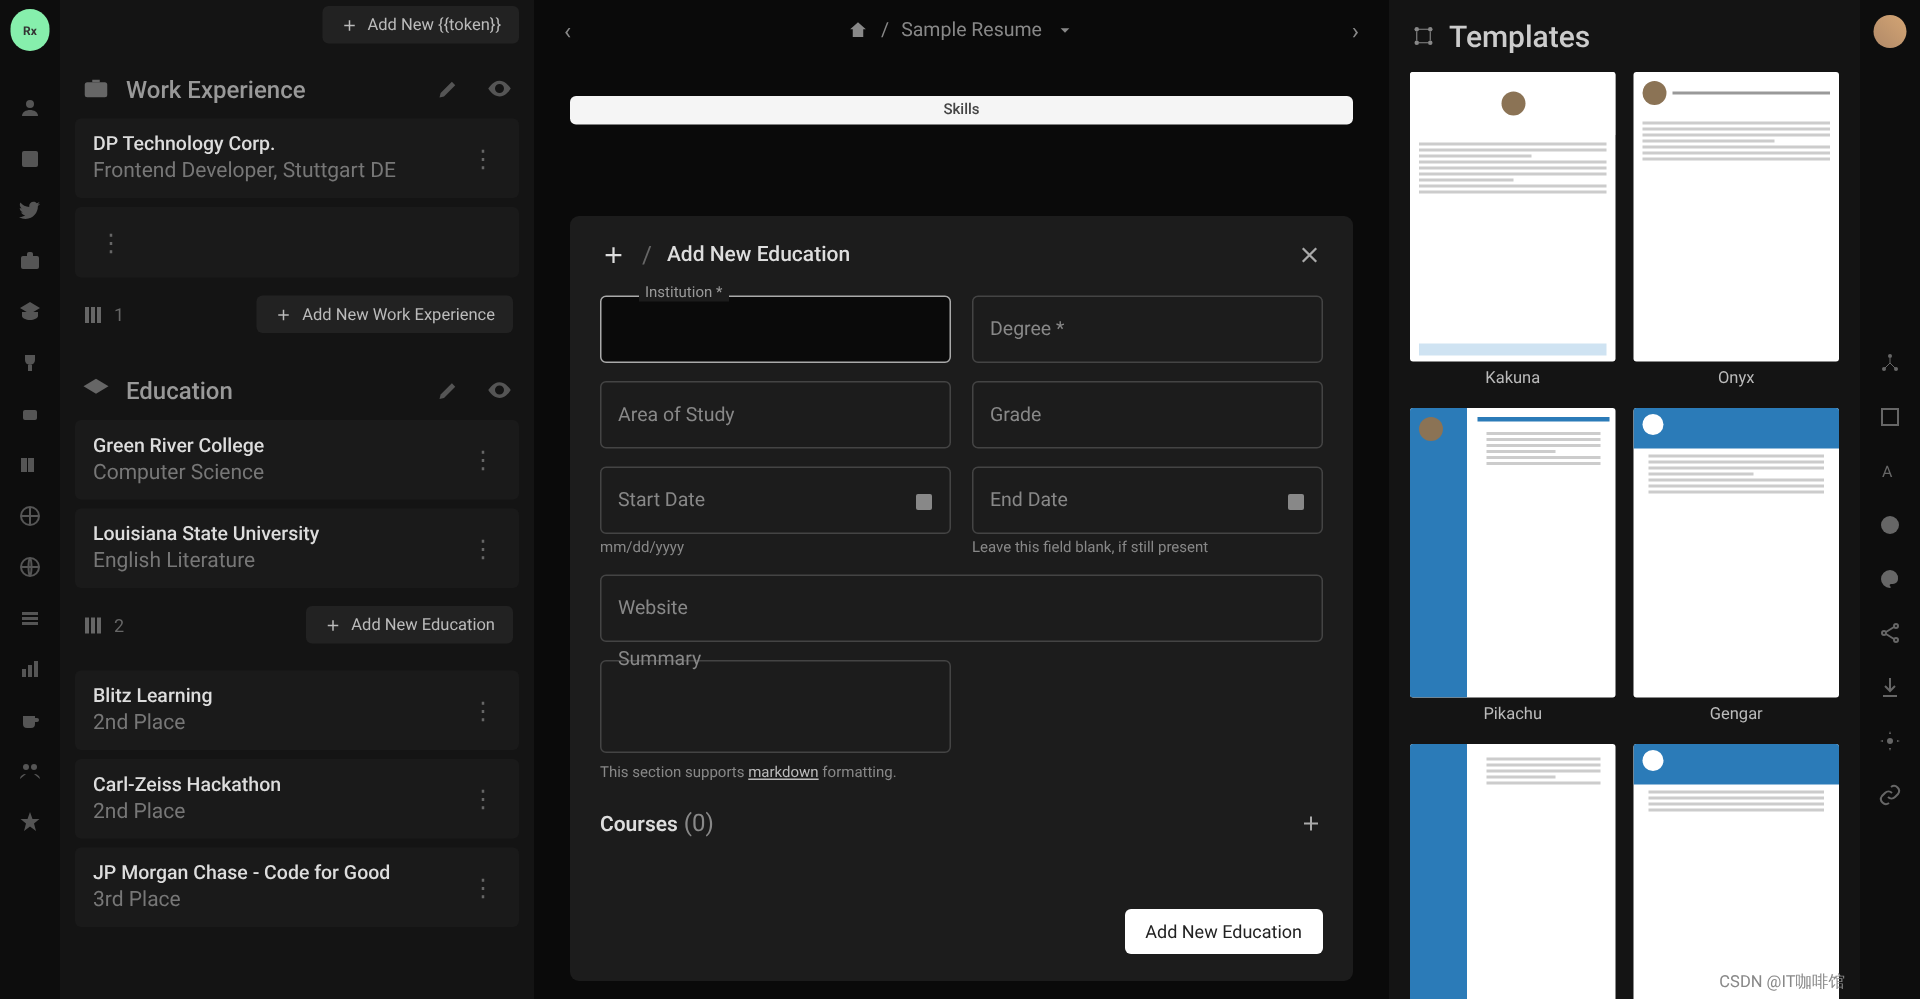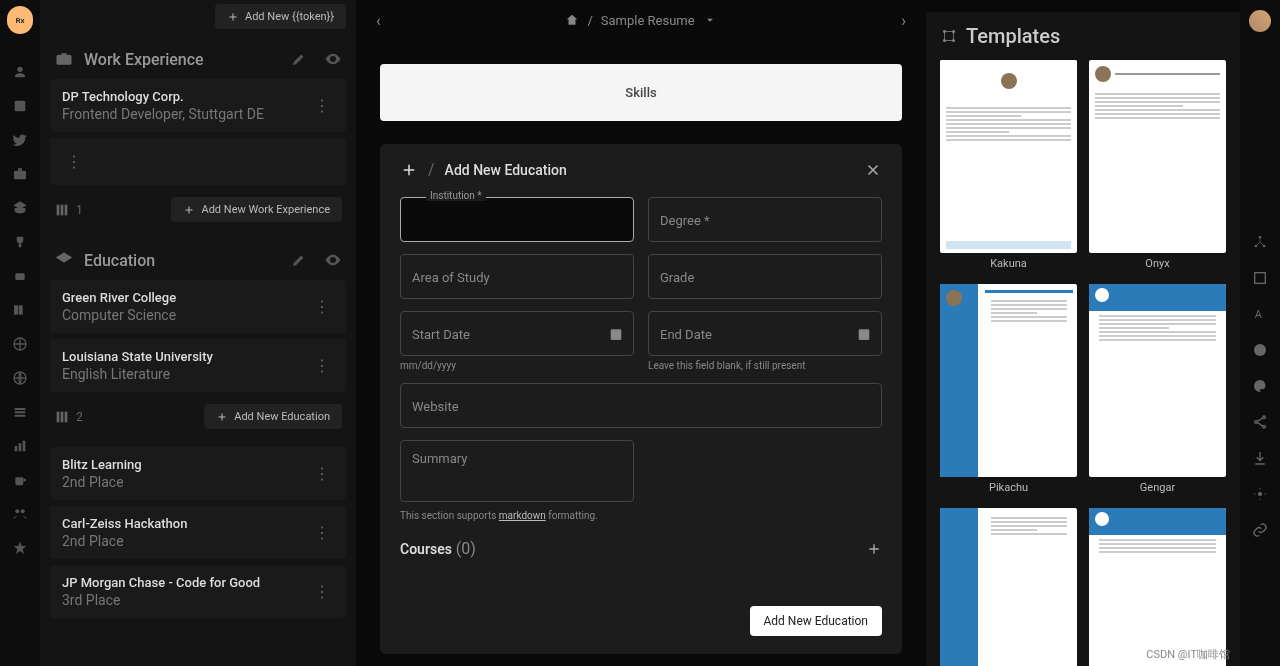--- a/index.html
+++ b/index.html
@@ -1,21 +1,21 @@
 <!DOCTYPE html>
 <html><head>
 <meta charset="utf-8">
 <style>
 * { margin: 0; padding: 0; box-sizing: border-box; font-family: -apple-system, BlinkMacSystemFont, "Segoe UI", Roboto, sans-serif; }
 body { background: #0a0a0a; color: #e0e0e0; width: 1280px; height: 666px; overflow: hidden; position: relative; }
 .app { display: flex; height: 100%; }
 
 
 .icon-rail { width: 40px; background: #0d0d0d; display: flex; flex-direction: column; align-items: center; padding-top: 6px; gap: 14px; }
-.icon-rail .logo { width: 26px; height: 28px; background: #fdba74; border-radius: 13px; display: flex; align-items: center; justify-content: center; font-size: 8px; color: #333; font-weight: bold; }
+.icon-rail .logo { width: 26px; height: 28px; background: #86efac; border-radius: 13px; display: flex; align-items: center; justify-content: center; font-size: 8px; color: #333; font-weight: bold; }
 .rail-icon { width: 20px; height: 20px; color: #555; display: flex; align-items: center; justify-content: center; cursor: pointer; }
 .rail-icon svg { width: 16px; height: 16px; }
 .rail-spacer { flex: 1; }
 
 
 .left-panel { width: 316px; background: #141414; padding: 0 10px 10px 10px; overflow-y: auto; }
 .panel-top-btn { display: flex; justify-content: flex-end; padding: 4px 0 10px 0; }
 .pill-btn { background: #222; border: none; color: #bbb; padding: 6px 12px; border-radius: 4px; font-size: 11px; display: flex; align-items: center; gap: 6px; cursor: pointer; }
 .pill-btn svg { width: 12px; height: 12px; }
 
@@ -36,21 +36,21 @@
 
 
 .center { flex: 1; background: #0a0a0a; display: flex; flex-direction: column; position: relative; }
 .center-header { height: 40px; display: flex; align-items: center; justify-content: space-between; padding: 0 12px; color: #888; }
 .center-header .nav-arrow { cursor: pointer; padding: 4px 8px; }
 .breadcrumb { display: flex; align-items: center; gap: 8px; font-size: 13px; cursor: pointer; }
 .breadcrumb svg { width: 14px; height: 14px; }
 
 .preview-wrap { flex: 1; overflow: hidden; position: relative; padding: 0 24px; }
 .preview-page { background: #f5f5f5; border-radius: 4px; position: absolute; top: 24px; left: 24px; right: 24px; }
-.preview-skills-hdr { text-align: center; padding: 21px; font-size: 13px; color: #444; font-weight: 500; }
+.preview-skills-hdr { text-align: center; padding: 4px; font-size: 10px; color: #444; font-weight: 500; }
 
 .preview-bottom { position: absolute; bottom: 40px; left: 24px; right: 24px; color: #444; background: #f5f5f5; padding: 10px 20px; }
 .skill-row { display: flex; justify-content: space-around; text-align: center; }
 .skill-col { flex: 1; }
 .skill-name { font-size: 12px; font-weight: 600; color: #333; margin-bottom: 4px; }
 .tag { display: inline-block; background: #3b82c4; color: #fff; font-size: 10px; padding: 2px 8px; border-radius: 9px; margin: 1px; }
 
 
 .modal { position: absolute; top: 104px; left: 24px; right: 24px; background: #1c1c1c; border-radius: 6px; padding: 16px 20px 18px 20px; z-index: 10; }
 .modal-hdr { display: flex; align-items: center; gap: 10px; color: #ddd; margin-bottom: 18px; }
@@ -78,21 +78,21 @@
 
 .modal-footer { display: flex; justify-content: flex-end; margin-top: 48px; }
 .primary-btn { background: #fff; color: #222; border: none; padding: 8px 14px; border-radius: 4px; font-size: 12px; cursor: pointer; }
 
 
 .tool-dock { position: absolute; bottom: 16px; left: 50%; transform: translateX(-50%); background: rgba(40,40,40,0.95); border-radius: 6px; padding: 6px 10px; display: flex; align-items: center; gap: 14px; z-index: 5; }
 .tool-dock .ti { color: #bbb; cursor: pointer; display: flex; }
 .tool-dock .sep { width: 1px; height: 16px; background: #555; }
 
 
-.right-panel { width: 314px; background: #141414; padding: 12px 14px; overflow-y: auto; margin-top: 12px; }
+.right-panel { width: 314px; background: #141414; padding: 12px 14px; overflow-y: auto; }
 .rp-hdr { display: flex; align-items: center; gap: 8px; margin-bottom: 12px; }
 .rp-hdr .title { font-size: 20px; color: #ccc; font-weight: 500; }
 .rp-hdr svg { width: 18px; height: 18px; color: #888; }
 
 .tpl-grid { display: grid; grid-template-columns: 1fr 1fr; gap: 14px 12px; }
 .tpl-item { display: flex; flex-direction: column; align-items: center; gap: 4px; cursor: pointer; }
 .tpl-thumb { width: 100%; aspect-ratio: 0.71; background: #fff; border-radius: 2px; position: relative; overflow: hidden; }
 .tpl-name { font-size: 11px; color: #bbb; }
 
 
@@ -397,21 +397,21 @@
                 </svg>
             </div>
             <div class="helper">Leave this field blank, if still present</div>
           </div>
           <div class="field full">
             <div class="label-wrap">Website</div>
             <input type="text" style="">
           </div>
           <div class="full">
             <div class="field">
-              <div class="label-wrap" style="top:18px">Summary</div>
+              <div class="label-wrap" style="top:0">Summary</div>
               <textarea style=""></textarea>
             </div>
             <div class="helper"><span>This section supports </span><a>markdown</a><span> formatting.</span></div>
           </div>
         </div>
 
         <div class="courses-hdr">
           <div><span class="ct">Courses</span> <span class="cnt">(0)</span></div>
           <svg class="plus" width="16" height="16" viewBox="0 0 24 24" fill="none" stroke="currentColor" stroke-width="2">
               <path d="M12 5v14M5 12h14"></path>

